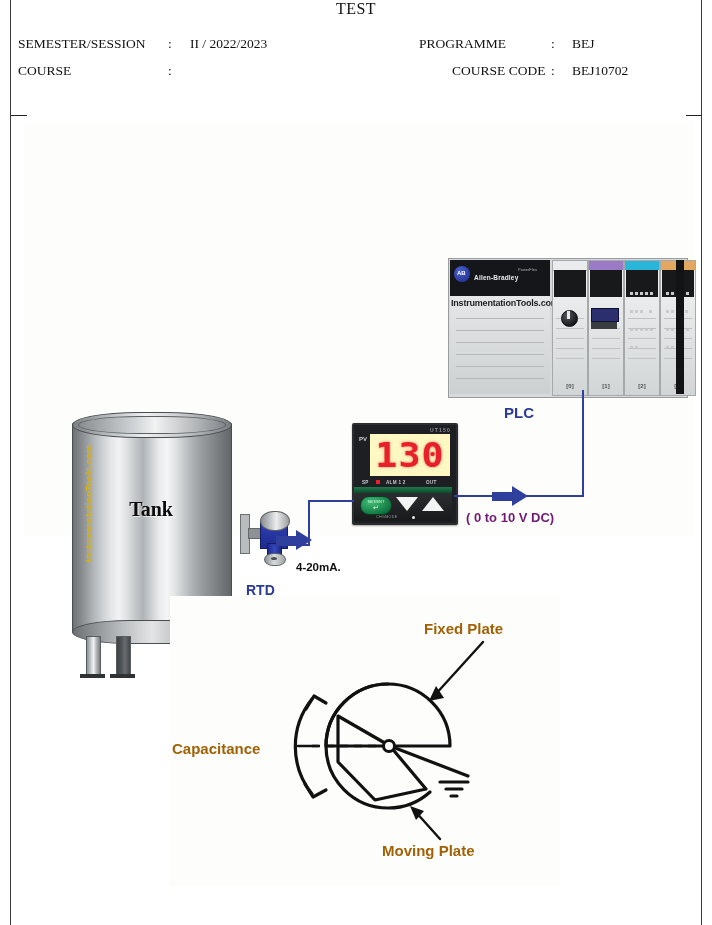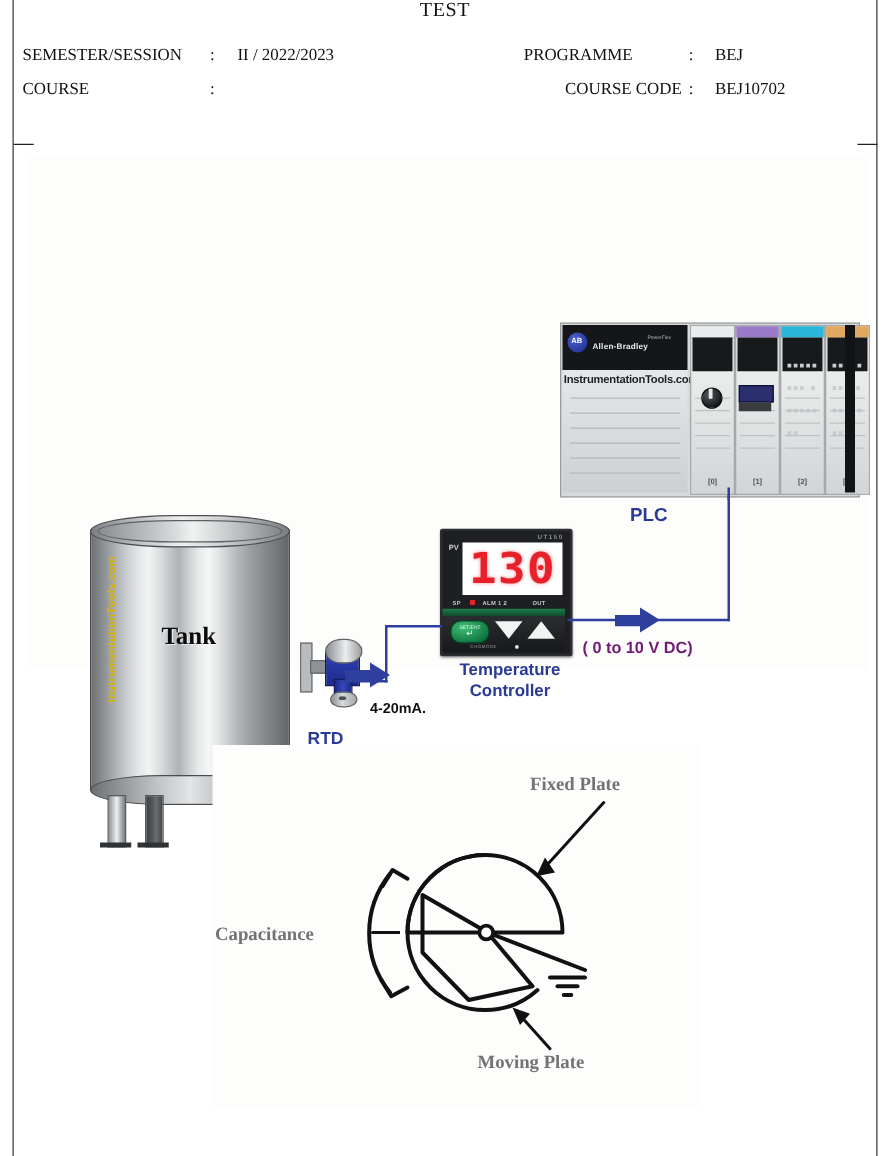--- a/index.html
+++ b/index.html
@@ -111,21 +111,21 @@
   .rtd-base-dot{position:absolute;left:33px;top:48px;width:6px;height:3px;border-radius:50%;background:#4d5053;}
 
   
   .tc{position:absolute;left:328px;top:299px;width:102px;height:98px;
     background:#1d1f22;border:2px solid #2b2d30;border-radius:2px;
     box-shadow:0 1px 2px rgba(0,0,0,.35);}
   .tc-brand{position:absolute;right:5px;top:2px;font-family:"Liberation Sans",sans-serif;
     font-size:5px;color:#8d9095;letter-spacing:1.2px;font-weight:bold;}
   .tc-pv{position:absolute;left:5px;top:11px;font-family:"Liberation Sans",sans-serif;
     font-size:6px;color:#cfd2d5;font-weight:bold;}
-  .tc-screen{position:absolute;left:16px;top:9px;width:80px;height:42px;background:#ffffff;}
+  .tc-screen{position:absolute;left:16px;top:9px;width:80px;height:42px;background:#fef9c3;}
   .tc-digits{
     position:absolute;left:0;top:0;width:80px;height:42px;
     display:flex;align-items:center;justify-content:center;
     font-family:"DejaVu Sans Mono",monospace;font-weight:bold;font-size:34px;
     color:#e8202a;letter-spacing:1px;line-height:42px;
     text-shadow:0 0 3px rgba(232,32,42,.55);
     transform:scaleX(1.08);
   }
   .tc-ind{position:absolute;top:55px;font-family:"Liberation Sans",sans-serif;font-size:4.6px;
     color:#c7cacd;font-weight:bold;letter-spacing:.3px;}
@@ -215,22 +215,22 @@
     font-family:"Liberation Sans",sans-serif;font-weight:bold;font-size:14px;color:#2a3a96;}
   .lbl-rtdrange{position:absolute;left:222px;top:481px;
     font-family:"Liberation Sans",sans-serif;font-weight:bold;font-size:12.5px;color:#2a3a96;}
   .lbl-tc{position:absolute;left:334px;top:403px;width:100px;text-align:center;
     font-family:"Liberation Sans",sans-serif;font-weight:bold;font-size:13.5px;color:#2a3a96;line-height:17px;}
   .lbl-volt{position:absolute;left:442px;top:386px;
     font-family:"Liberation Sans",sans-serif;font-weight:bold;font-size:13px;color:#701a75;}
 
   
   .capfig{position:absolute;left:178px;top:604px;width:380px;height:275px;}
-  .cap-lbl{position:absolute;font-family:Liberation Serif, serif;font-weight:bold;
-    font-size:15px;color:#737373;}
+  .cap-lbl{position:absolute;font-family:Liberation Sans, sans-serif;font-weight:bold;
+    font-size:15px;color:#a16207;}
   .cap-fixed{left:246px;top:16px;}
   .cap-moving{left:204px;top:238px;}
   .cap-cap{left:-6px;top:136px;}
 </style>
 </head>
 <body>
 
 <div class="page">
 
   <div class="vrule-left"></div>
@@ -410,24 +410,20 @@
     <div class="arrow-tc">
       <div class="arr">
           <div class="shaft"></div>
           <div class="head"></div>
         </div>
     </div>
 
     <div class="lbl-4_20">4-20mA.</div>
     <div class="lbl-rtd">RTD</div>
     <div class="lbl-rtdrange">0 to 100 deg</div>
-    <div class="lbl-tc">
-      <span>Temperature</span><br>
-      <span>Controller</span>
-    </div>
     <div class="lbl-volt">( 0 to 10 V DC)</div>
   </div>
 
 
   <div class="fig3-panel"></div>
 
   <div class="capfig">
     <svg width="380" height="275" viewBox="0 0 380 275">
       <g fill="none" stroke="#111" stroke-width="3.2" stroke-linecap="round" stroke-linejoin="round">
 

